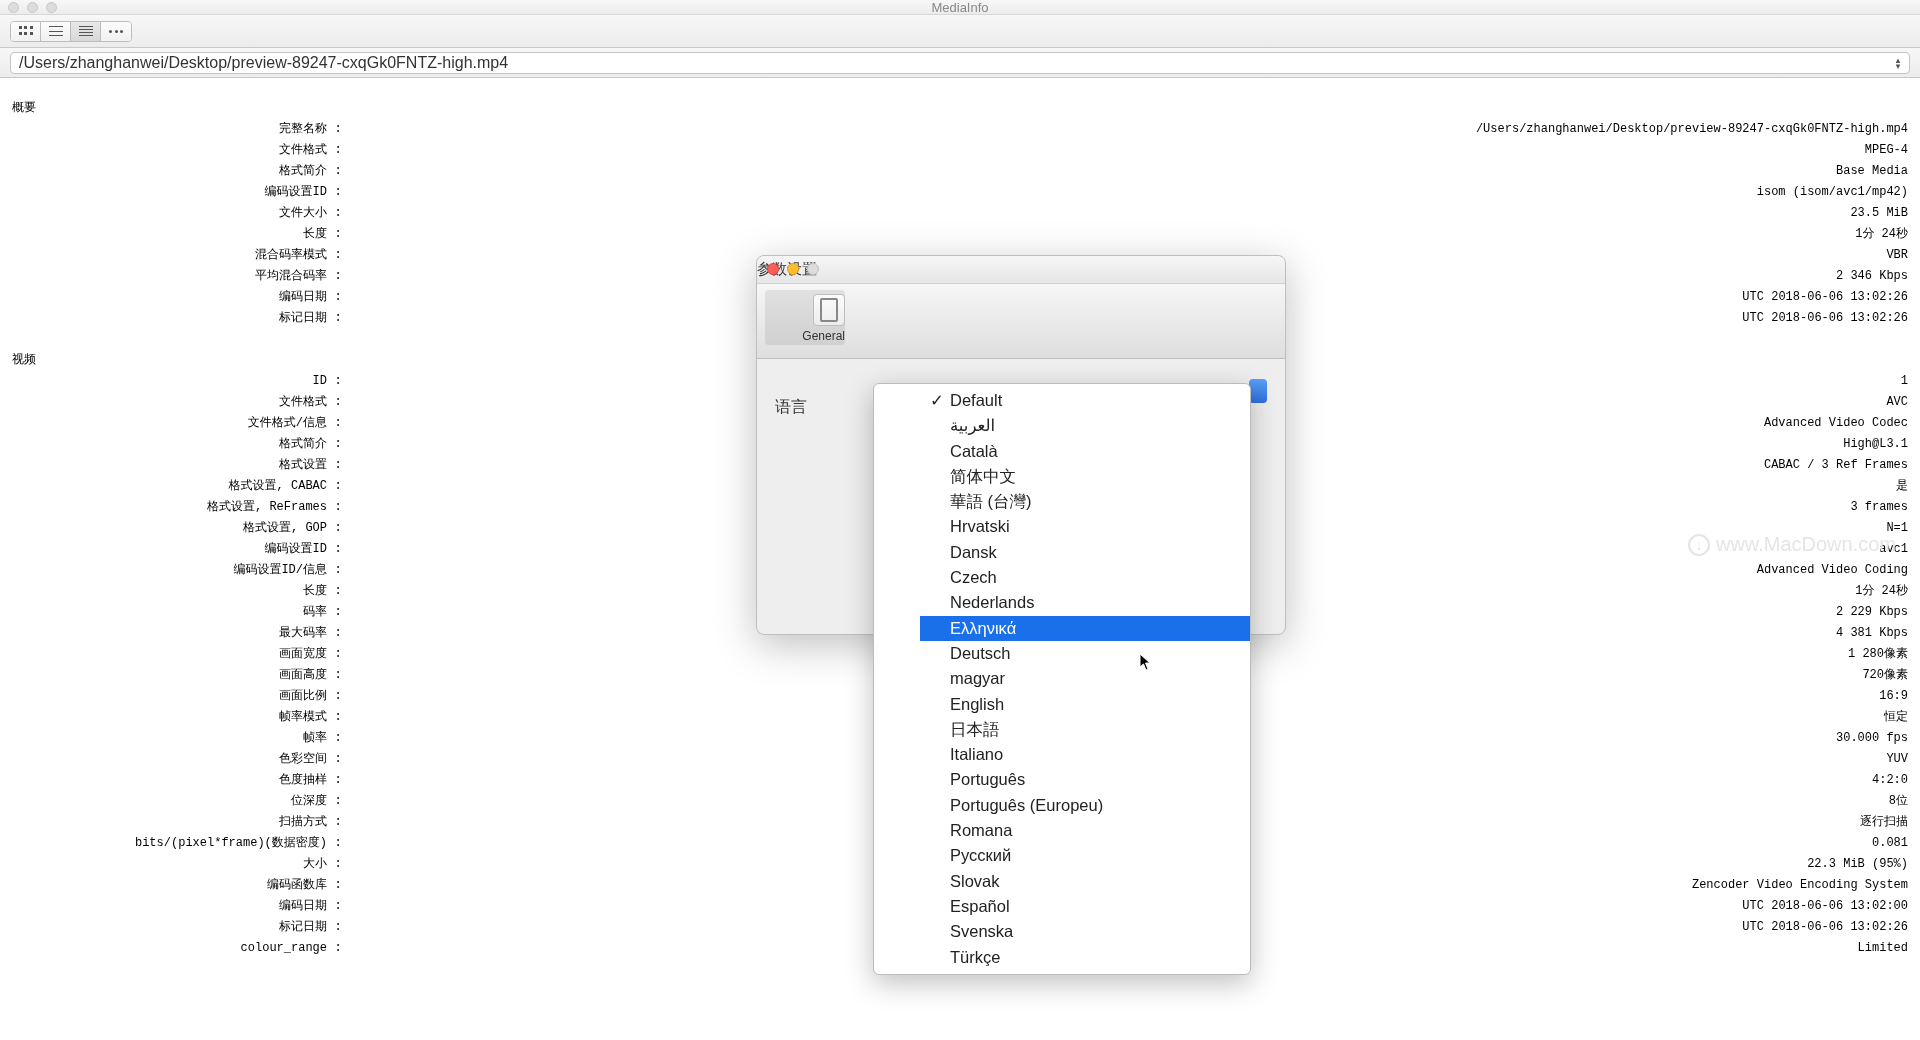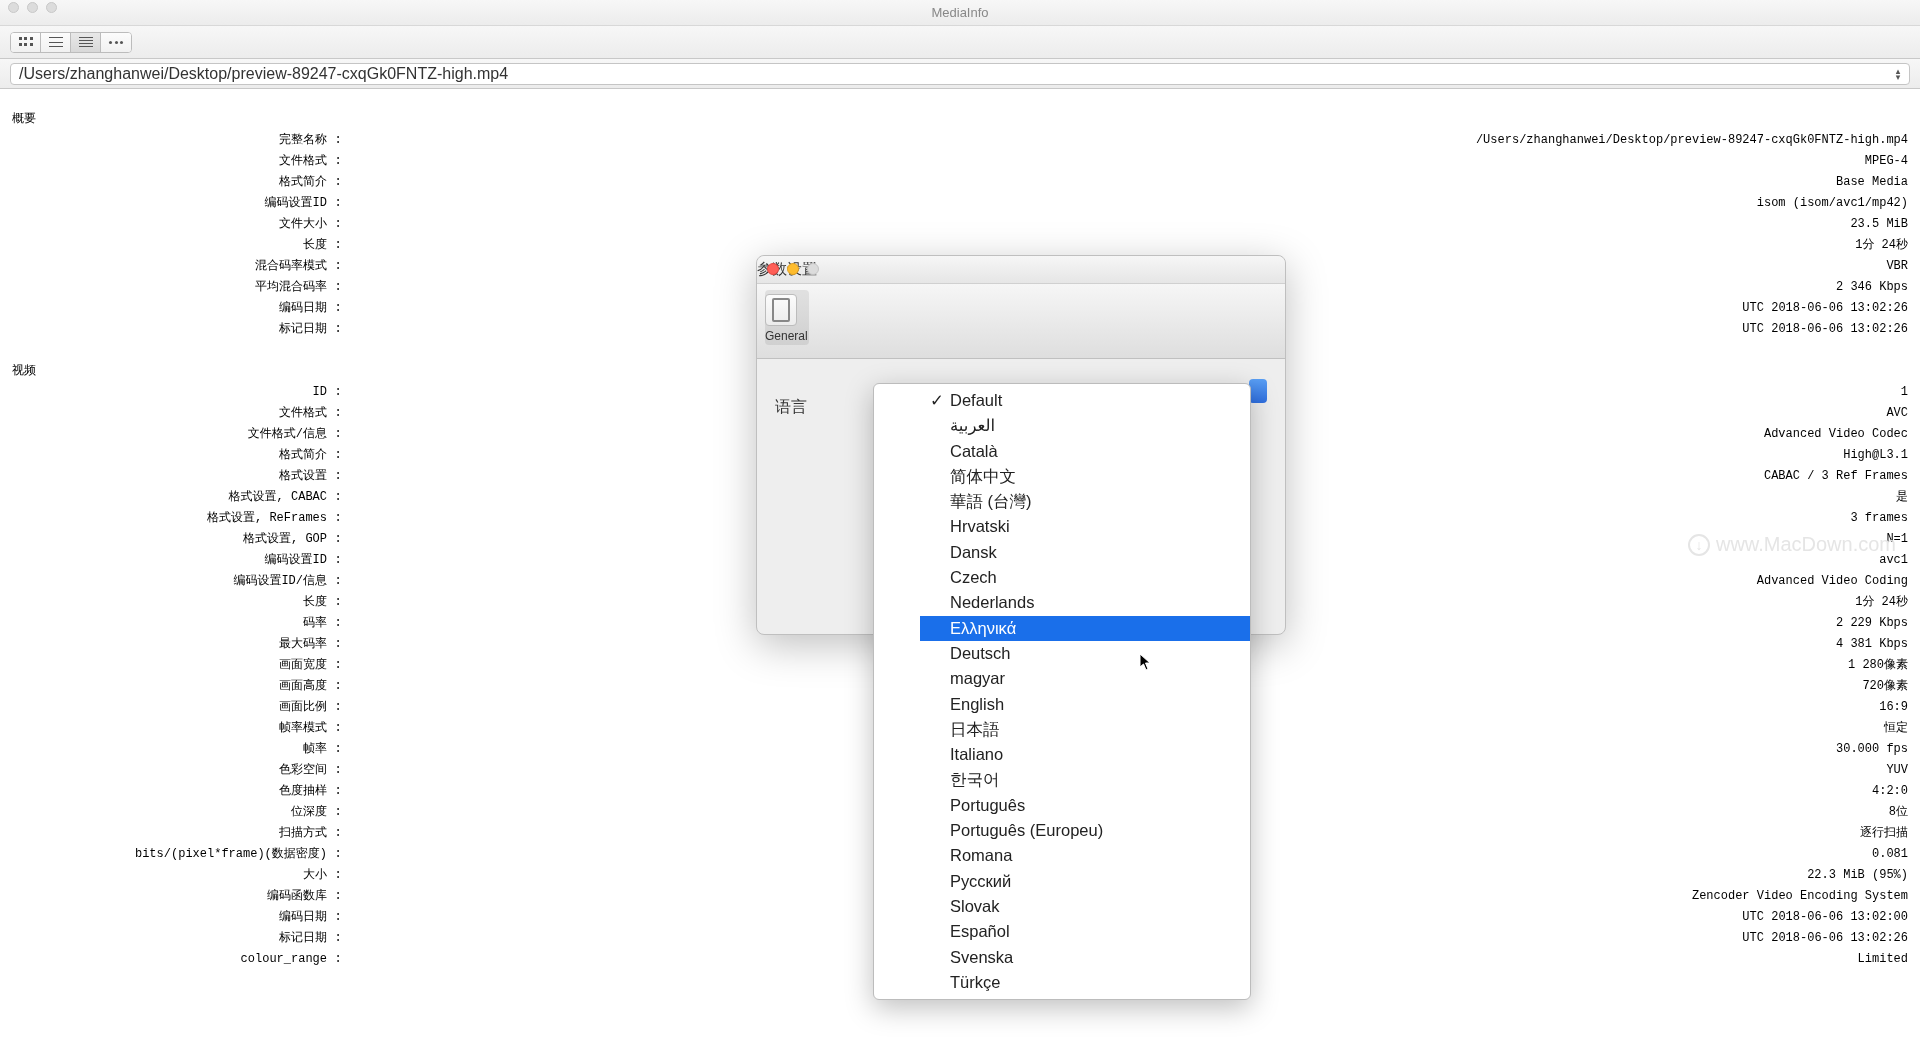--- a/index.html
+++ b/index.html
@@ -5,21 +5,21 @@
 * { margin: 0; padding: 0; box-sizing: border-box; }
 body {
   font-family: -apple-system, BlinkMacSystemFont, "Helvetica Neue", Arial, sans-serif;
   background: #fff;
   width: 1920px;
   height: 1040px;
   overflow: hidden;
   position: relative;
 }
 .title-bar {
-  height: 26px;
+  height: 15px;
   background: linear-gradient(to bottom, #f7f7f7, #ececec);
   border-bottom: 1px solid #d8d8d8;
   position: relative;
   display: flex;
   align-items: center;
 }
 .traffic-lights {
   position: absolute;
   left: 8px;
   top: 2px;
@@ -164,24 +164,24 @@
 .prefs-title { width:100%; text-align:left; font-size:15px; color:#333; }
 .prefs-toolbar {
   height: 75px;
   background: linear-gradient(to bottom, #f6f6f6, #dedede);
   border-bottom: 1px solid #c0c0c0;
   display: flex;
   align-items: flex-start;
   padding: 6px 8px;
 }
 .prefs-tab {
-  width: 44px;
+  width: 80px;
   display: flex;
   flex-direction: column;
-  align-items: flex-start;
+  align-items: flex-end;
   gap: 3px;
   background: rgba(0,0,0,0.08);
   border-radius: 4px;
   padding: 4px 0 2px 0;
 }
 .prefs-tab .ticon {
   width: 32px; height: 32px;
   background: linear-gradient(to bottom, #fcfcfc, #ececec);
   border: 1px solid #bcbcbc;
   border-radius: 4px;
@@ -346,21 +346,20 @@
     <div class="dd-item">Hrvatski</div>
     <div class="dd-item">Dansk</div>
     <div class="dd-item">Czech</div>
     <div class="dd-item">Nederlands</div>
     <div class="dd-item selected">Ελληνικά</div>
     <div class="dd-item">Deutsch</div>
     <div class="dd-item">magyar</div>
     <div class="dd-item">English</div>
     <div class="dd-item">日本語</div>
     <div class="dd-item">Italiano</div>
-    <div class="dd-item">한국어</div>
     <div class="dd-item">Português</div>
     <div class="dd-item">Português (Europeu)</div>
     <div class="dd-item">Romana</div>
     <div class="dd-item">Русский</div>
     <div class="dd-item">Slovak</div>
     <div class="dd-item">Español</div>
     <div class="dd-item">Svenska</div>
     <div class="dd-item">Türkçe</div>
   </div>
 

